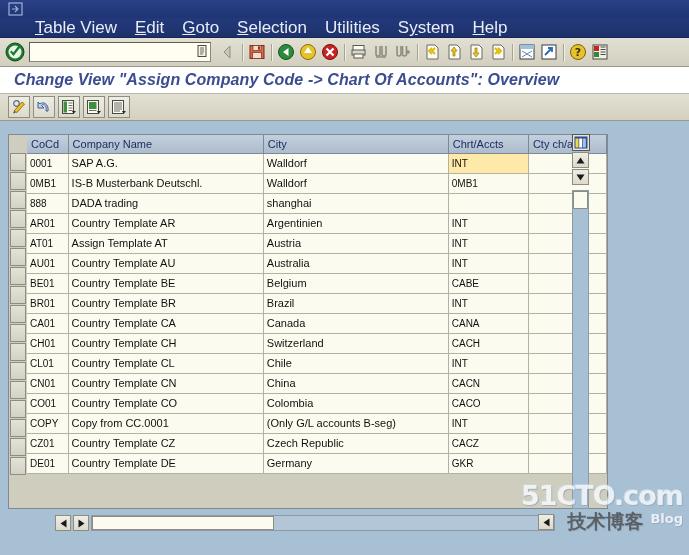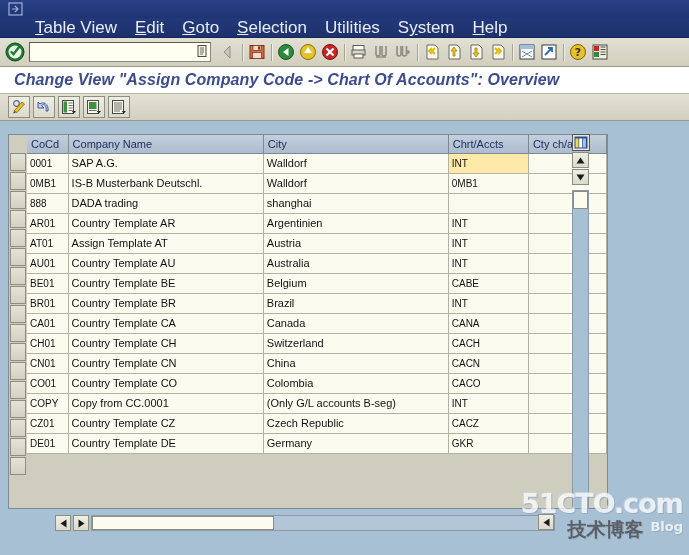--- a/index.html
+++ b/index.html
@@ -246,21 +246,21 @@
     width:16px;height:16px;
     border:1px solid #8d8d80;
     background:linear-gradient(to bottom,#efeee5 0%,#dcdacd 100%);
     display:flex;align-items:center;justify-content:center;
     box-sizing:border-box;
   }
 
   
   .wm{
     position:absolute;
-    right:6px;bottom:16px;
+    right:6px;bottom:24px;
     text-align:right;
     pointer-events:none;
     opacity:.75;
   }
   .wm .wm1{
     font-family:"DejaVu Sans",sans-serif;
     font-weight:bold;
     font-size:27px;
     color:#ffffff;
     letter-spacing:-1px;
@@ -592,20 +592,27 @@
               <td class="c-cty"></td>
             </tr>
             <tr>
               <td class="c-cocd mono">CH01</td>
               <td class="c-name">Country Template CH</td>
               <td class="c-city">Switzerland</td>
               <td class="c-coa mono">CACH</td>
               <td class="c-cty"></td>
             </tr>
             <tr>
+              <td class="c-cocd mono">CL01</td>
+              <td class="c-name">Country Template CL</td>
+              <td class="c-city">Chile</td>
+              <td class="c-coa mono">INT</td>
+              <td class="c-cty"></td>
+            </tr>
+            <tr>
               <td class="c-cocd mono">CN01</td>
               <td class="c-name">Country Template CN</td>
               <td class="c-city">China</td>
               <td class="c-coa mono">CACN</td>
               <td class="c-cty"></td>
             </tr>
             <tr>
               <td class="c-cocd mono">CO01</td>
               <td class="c-name">Country Template CO</td>
               <td class="c-city">Colombia</td>

